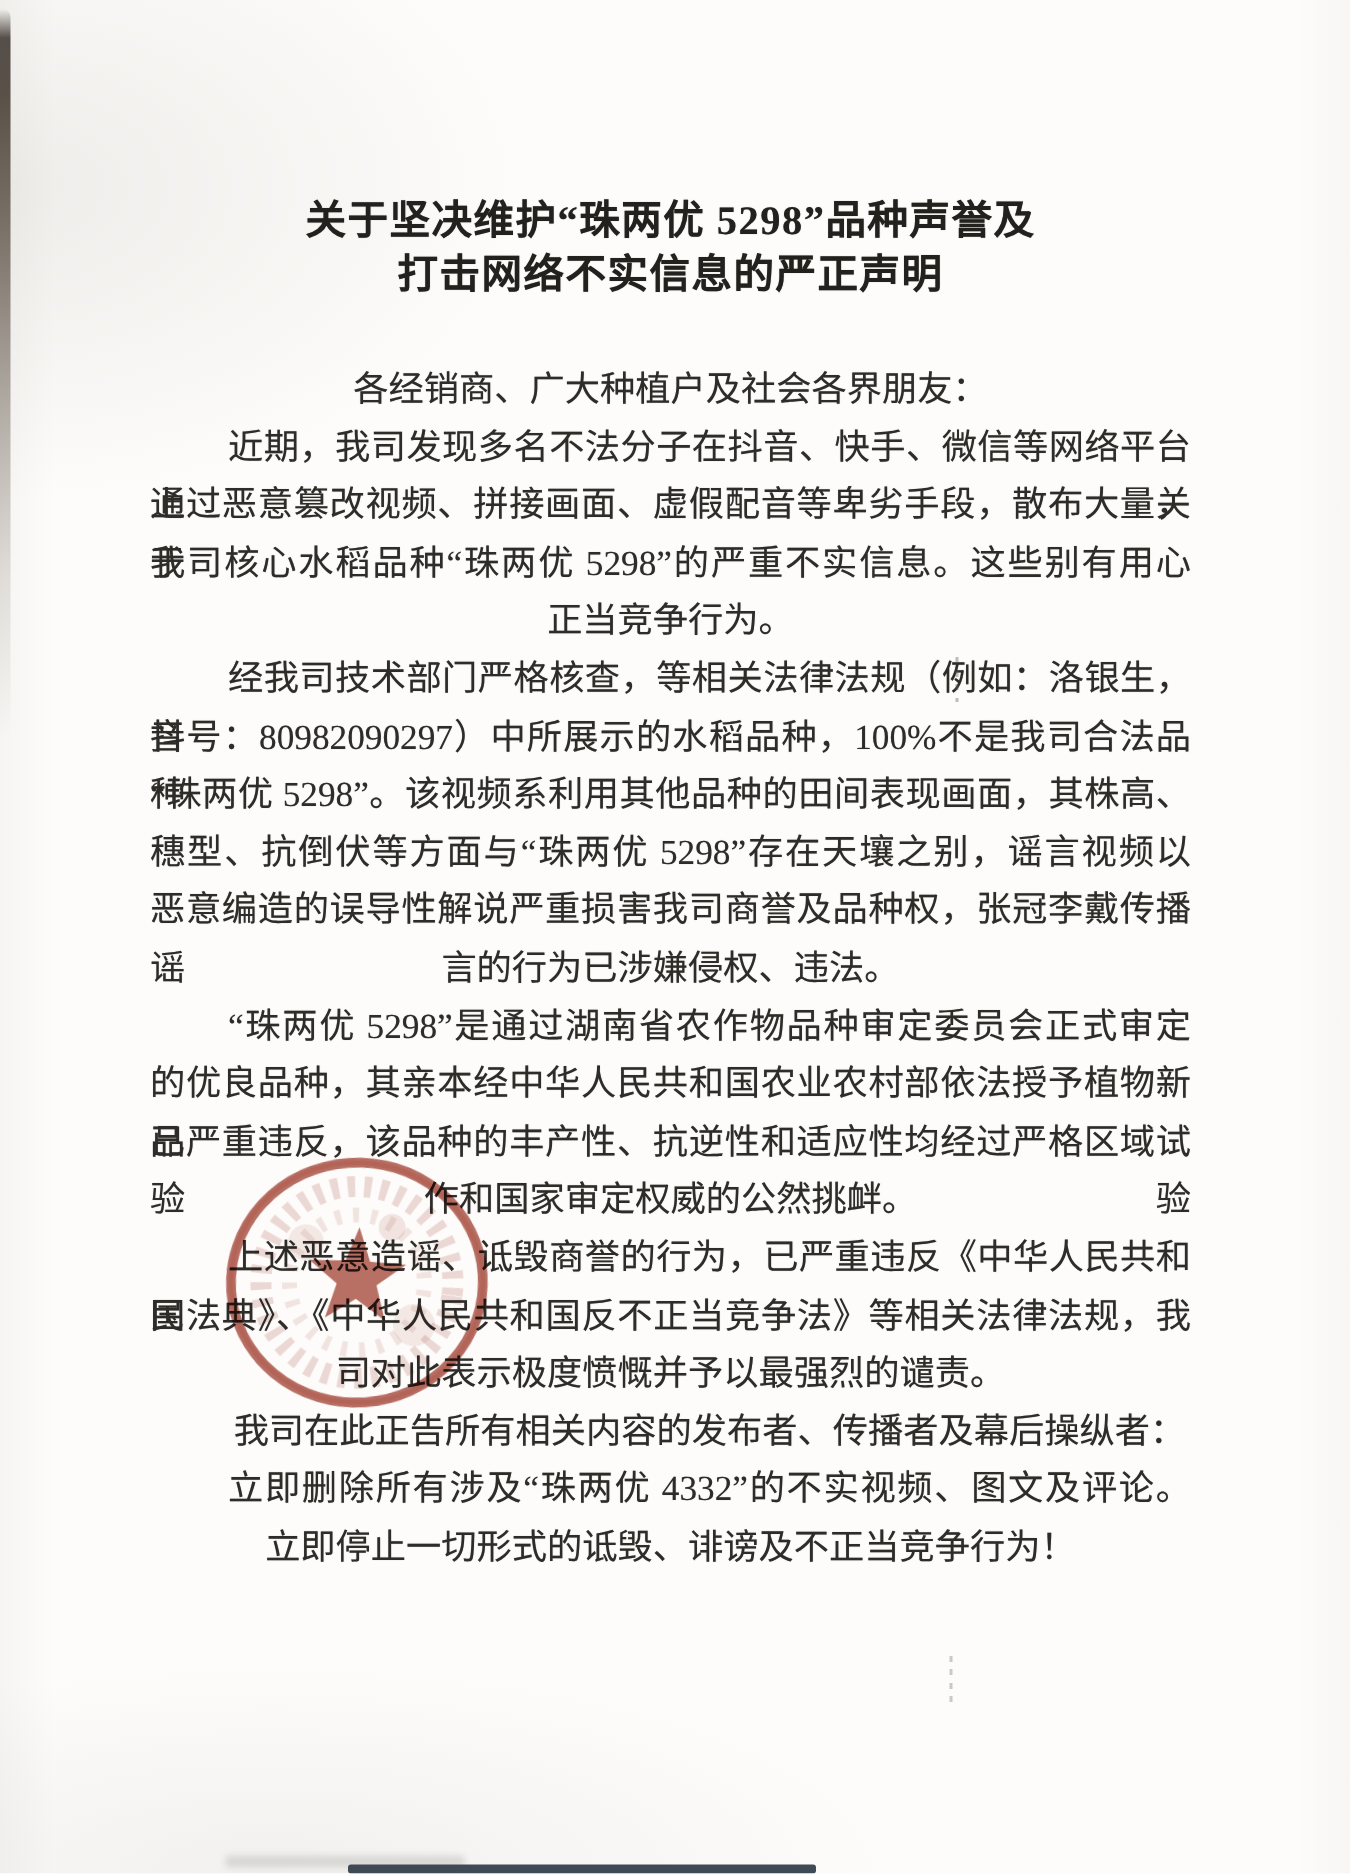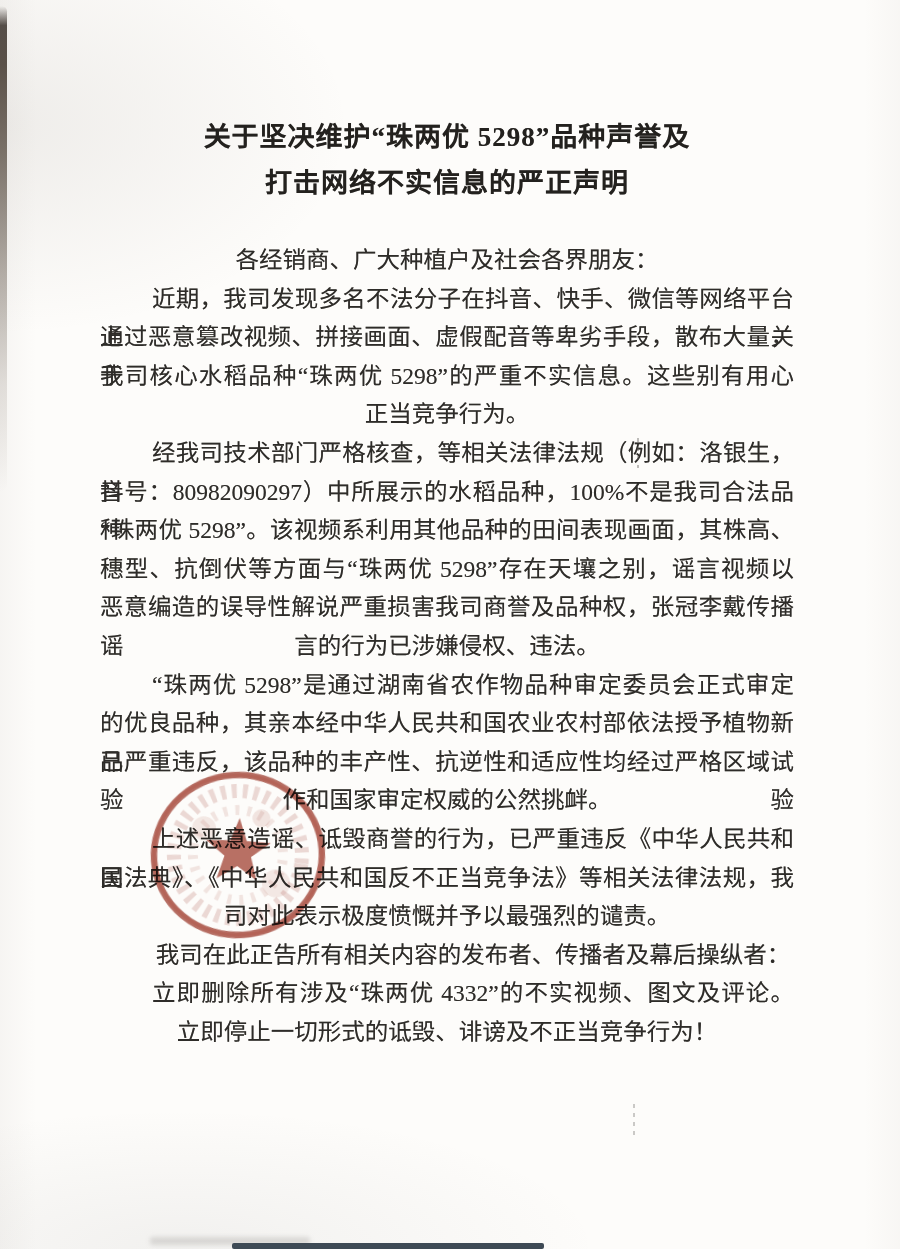--- a/index.html
+++ b/index.html
@@ -28,21 +28,21 @@
       rgba(100,88,76,0.45) 55%,
       rgba(120,108,96,0.18) 78%,
       rgba(120,108,96,0) 100%);
   }
   .title{
     position:absolute;left:0;width:894px;text-align:center;
     font-size:27px;font-weight:700;letter-spacing:1px;color:#23211e;
     line-height:34px;
     text-shadow:0 0 0.6px rgba(40,38,35,0.5);
   }
-  .title.t1{top:120px;}
+  .title.t1{top:130px;}
   .title.t2{top:166px;}
   .doc-body{
     position:absolute;left:100px;top:241px;width:694px;
     font-size:23.5px;color:#2e2c29;
     text-shadow:0 0 0.6px rgba(46,44,41,0.45);
   }
   .line{
     height:38.6px;line-height:38.6px;white-space:nowrap;
     text-align:center;
   }

